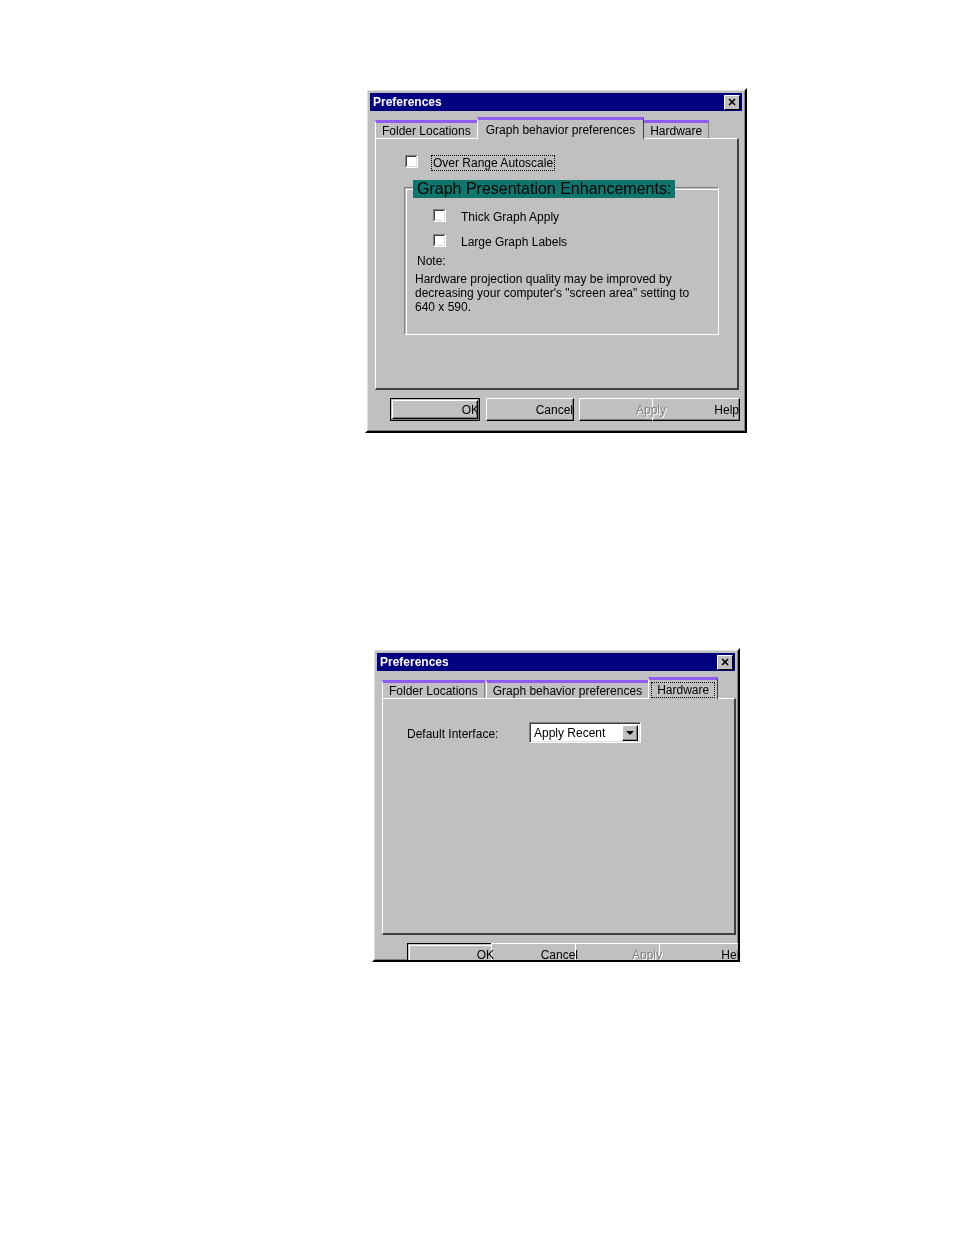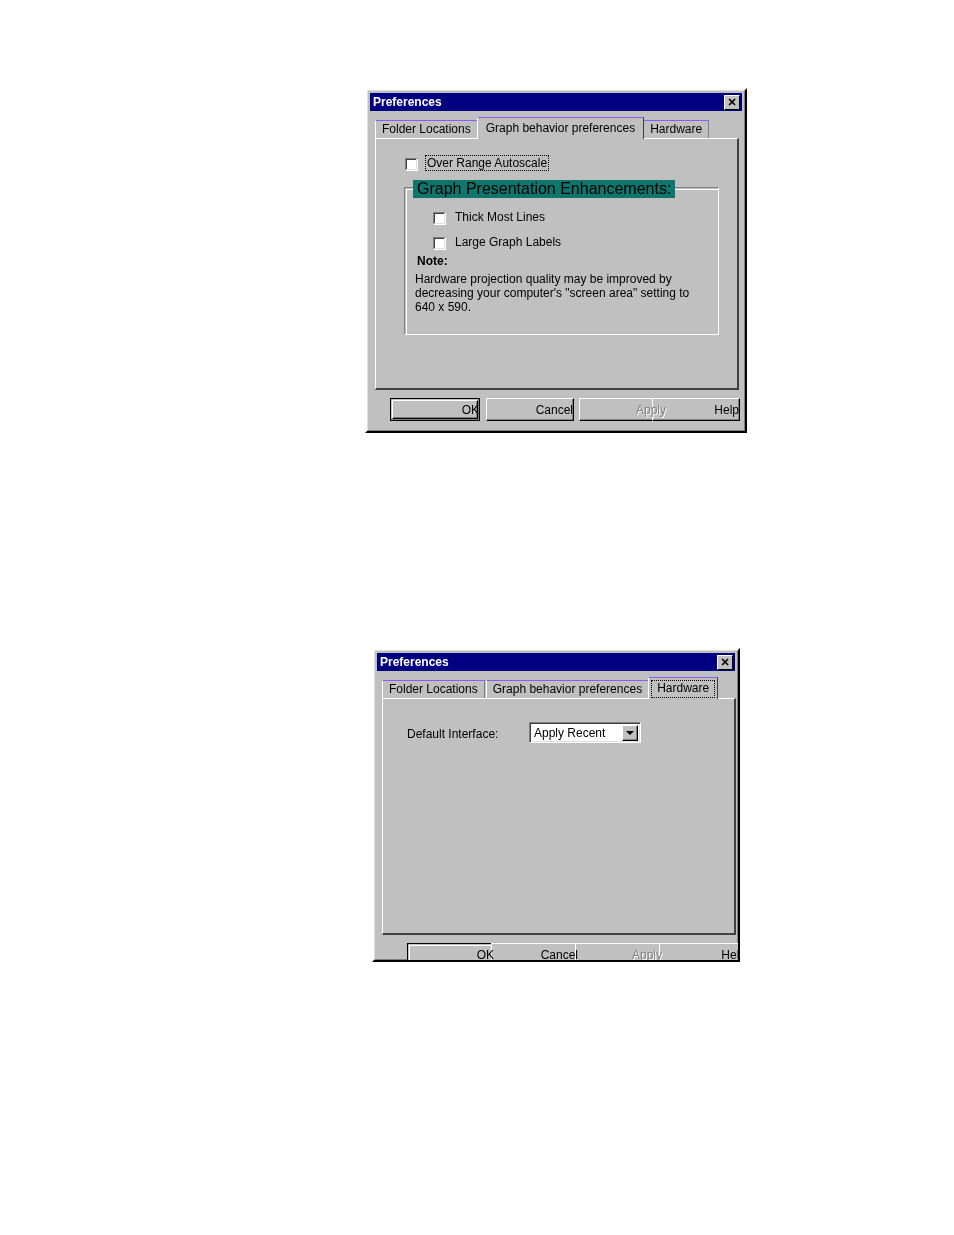--- a/index.html
+++ b/index.html
@@ -88,21 +88,21 @@
 
   
   .tabstrip {
     position: absolute;
     display: flex;
     align-items: flex-end;
     height: 22px;
   }
   .tab {
     background: #c0c0c0;
-    border-top: 1px solid #8b5cf6;
+    border-top: 3px solid #8b5cf6;
     border-left: 1px solid #ffffff;
     border-right: 1px solid #808080;
     box-sizing: border-box;
     font-size: 12px;
     color: #000000;
     padding: 0 6px;
     line-height: 17px;
     height: 19px;
     white-space: nowrap;
     position: relative;
@@ -133,23 +133,24 @@
     border-left: 1px solid #ffffff;
     border-right: 2px solid #404040;
     border-bottom: 2px solid #404040;
     box-sizing: border-box;
   }
 
   
   .checkrow {
     position: absolute;
     display: flex;
-    align-items: flex-end;
+    align-items: flex-start;
     white-space: nowrap;
     cursor: default;
+    gap: 6px;
   }
   .checkbox {
     width: 13px;
     height: 13px;
     background: #ffffff;
     border-top: 1px solid #808080;
     border-left: 1px solid #808080;
     border-right: 1px solid #ffffff;
     border-bottom: 1px solid #ffffff;
     box-shadow: inset -1px -1px 0 #dfdfdf, inset 1px 1px 0 #404040;
@@ -334,29 +335,29 @@
     <div class="checkrow" style="left:29px; top:16px;">
       <span class="checkbox"></span>
       <span class="checklabel focused">Over Range Autoscale</span>
     </div>
 
     <div class="groupbox" style="left:28px; top:48px; width:315px; height:148px;">
       <span class="groupbox-title">Graph Presentation Enhancements:</span>
 
       <div class="checkrow" style="left:28px; top:21px;">
         <span class="checkbox"></span>
-        <span class="checklabel">Thick Most Lines</span>
+        <span class="checklabel">Thick Graph Apply</span>
       </div>
 
       <div class="checkrow" style="left:28px; top:46px;">
         <span class="checkbox"></span>
         <span class="checklabel">Large Graph Labels</span>
       </div>
 
-      <span class="note-label" style="left:12px; top:66px;font-weight:bold;">Note:</span>
+      <span class="note-label" style="left:12px; top:66px;">Note:</span>
 
       <div class="note-body" style="left:10px; top:84px;">
         <div>Hardware projection quality may be improved by</div>
         <div>decreasing your computer's "screen area" setting to</div>
         <div>640 x 590.</div>
       </div>
     </div>
   </div>
 
   <div class="btn default" style="left:23px; top:308px; width:90px; height:23px;">

